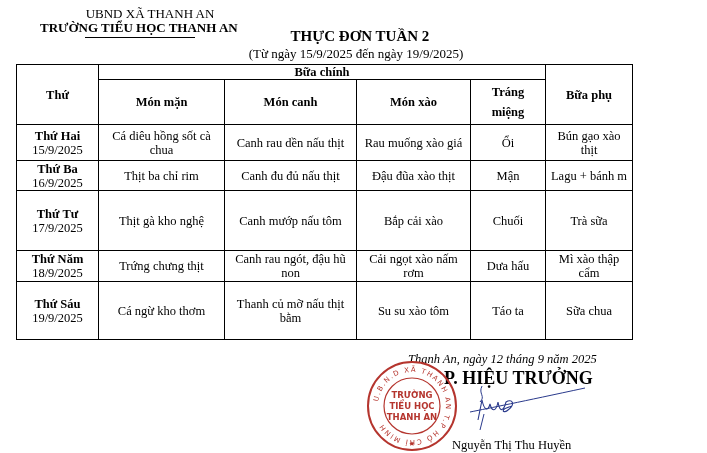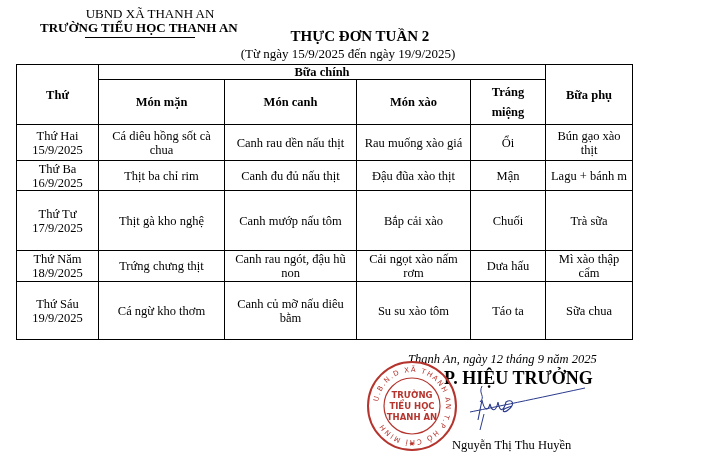--- a/index.html
+++ b/index.html
@@ -3,27 +3,27 @@
 <meta charset="utf-8">
 <style>
   html, body { margin:0; padding:0; background:#ffffff; }
   body { width:707px; height:453px; position:relative; overflow:hidden;
          font-family:"Liberation Serif", "DejaVu Serif", serif; color:#000; }
   .abs { position:absolute; }
   .hdr-ubnd { left:60px; top:6px; width:180px; text-align:center; font-size:13px; }
   .hdr-school { left:40px; top:20px; width:220px; text-align:left; font-size:13px; font-weight:bold; }
   .hdr-underline { left:85px; top:37px; width:110px; border-top:1px solid #000; }
   .title { left:210px; top:28px; width:300px; text-align:center; font-size:15px; font-weight:bold; }
-  .subtitle { left:188px; top:46px; width:320px; text-align:center; font-size:13px; }
+  .subtitle { left:196px; top:46px; width:320px; text-align:center; font-size:13px; }
 
   table.menu { position:absolute; left:16px; top:64px; border-collapse:collapse; table-layout:fixed; width:616px; }
   table.menu td, table.menu th { border:1.5px solid #000; text-align:center; vertical-align:middle;
          font-size:12.5px; line-height:14px; padding:0 3px; font-weight:normal; }
   table.menu th { font-weight:bold; }
-  .day-name { font-weight:normal; display:block; }
+  .day-name { font-weight:bold; display:block; }
   .day-date { display:block; }
 
   .sign-date { left:408px; top:352px; font-size:12.5px; font-style:italic; white-space:nowrap; }
   .sign-title { left:444px; top:368px; font-size:18px; font-weight:bold; white-space:nowrap; }
   .sign-name { left:452px; top:438px; font-size:12.5px; white-space:nowrap; }
   .stamp { left:366px; top:360px; width:92px; height:92px; }
   .signature { left:460px; top:380px; width:130px; height:50px; }
 </style>
 </head>
 <body>
@@ -102,21 +102,21 @@
     <td>Cải ngọt xào nấm rơm</td>
     <td>Dưa hấu</td>
     <td>Mì xào thập cẩm</td>
   </tr>
   <tr style="height:58px">
     <td>
           <span class="day-name">Thứ Sáu</span>
           <span class="day-date">19/9/2025</span>
         </td>
     <td>Cá ngừ kho thơm</td>
-    <td>Canh củ mỡ nấu diêu bằm</td>
+    <td>Thanh củ mỡ nấu thịt bằm</td>
     <td>Su su xào tôm</td>
     <td>Táo ta</td>
     <td>Sữa chua</td>
   </tr>
 </tbody>
   </table>
 
 <div class="abs sign-date">Thanh An, ngày  12  tháng 9 năm 2025</div>
 <div class="abs sign-title">P. HIỆU TRƯỞNG</div>
 

